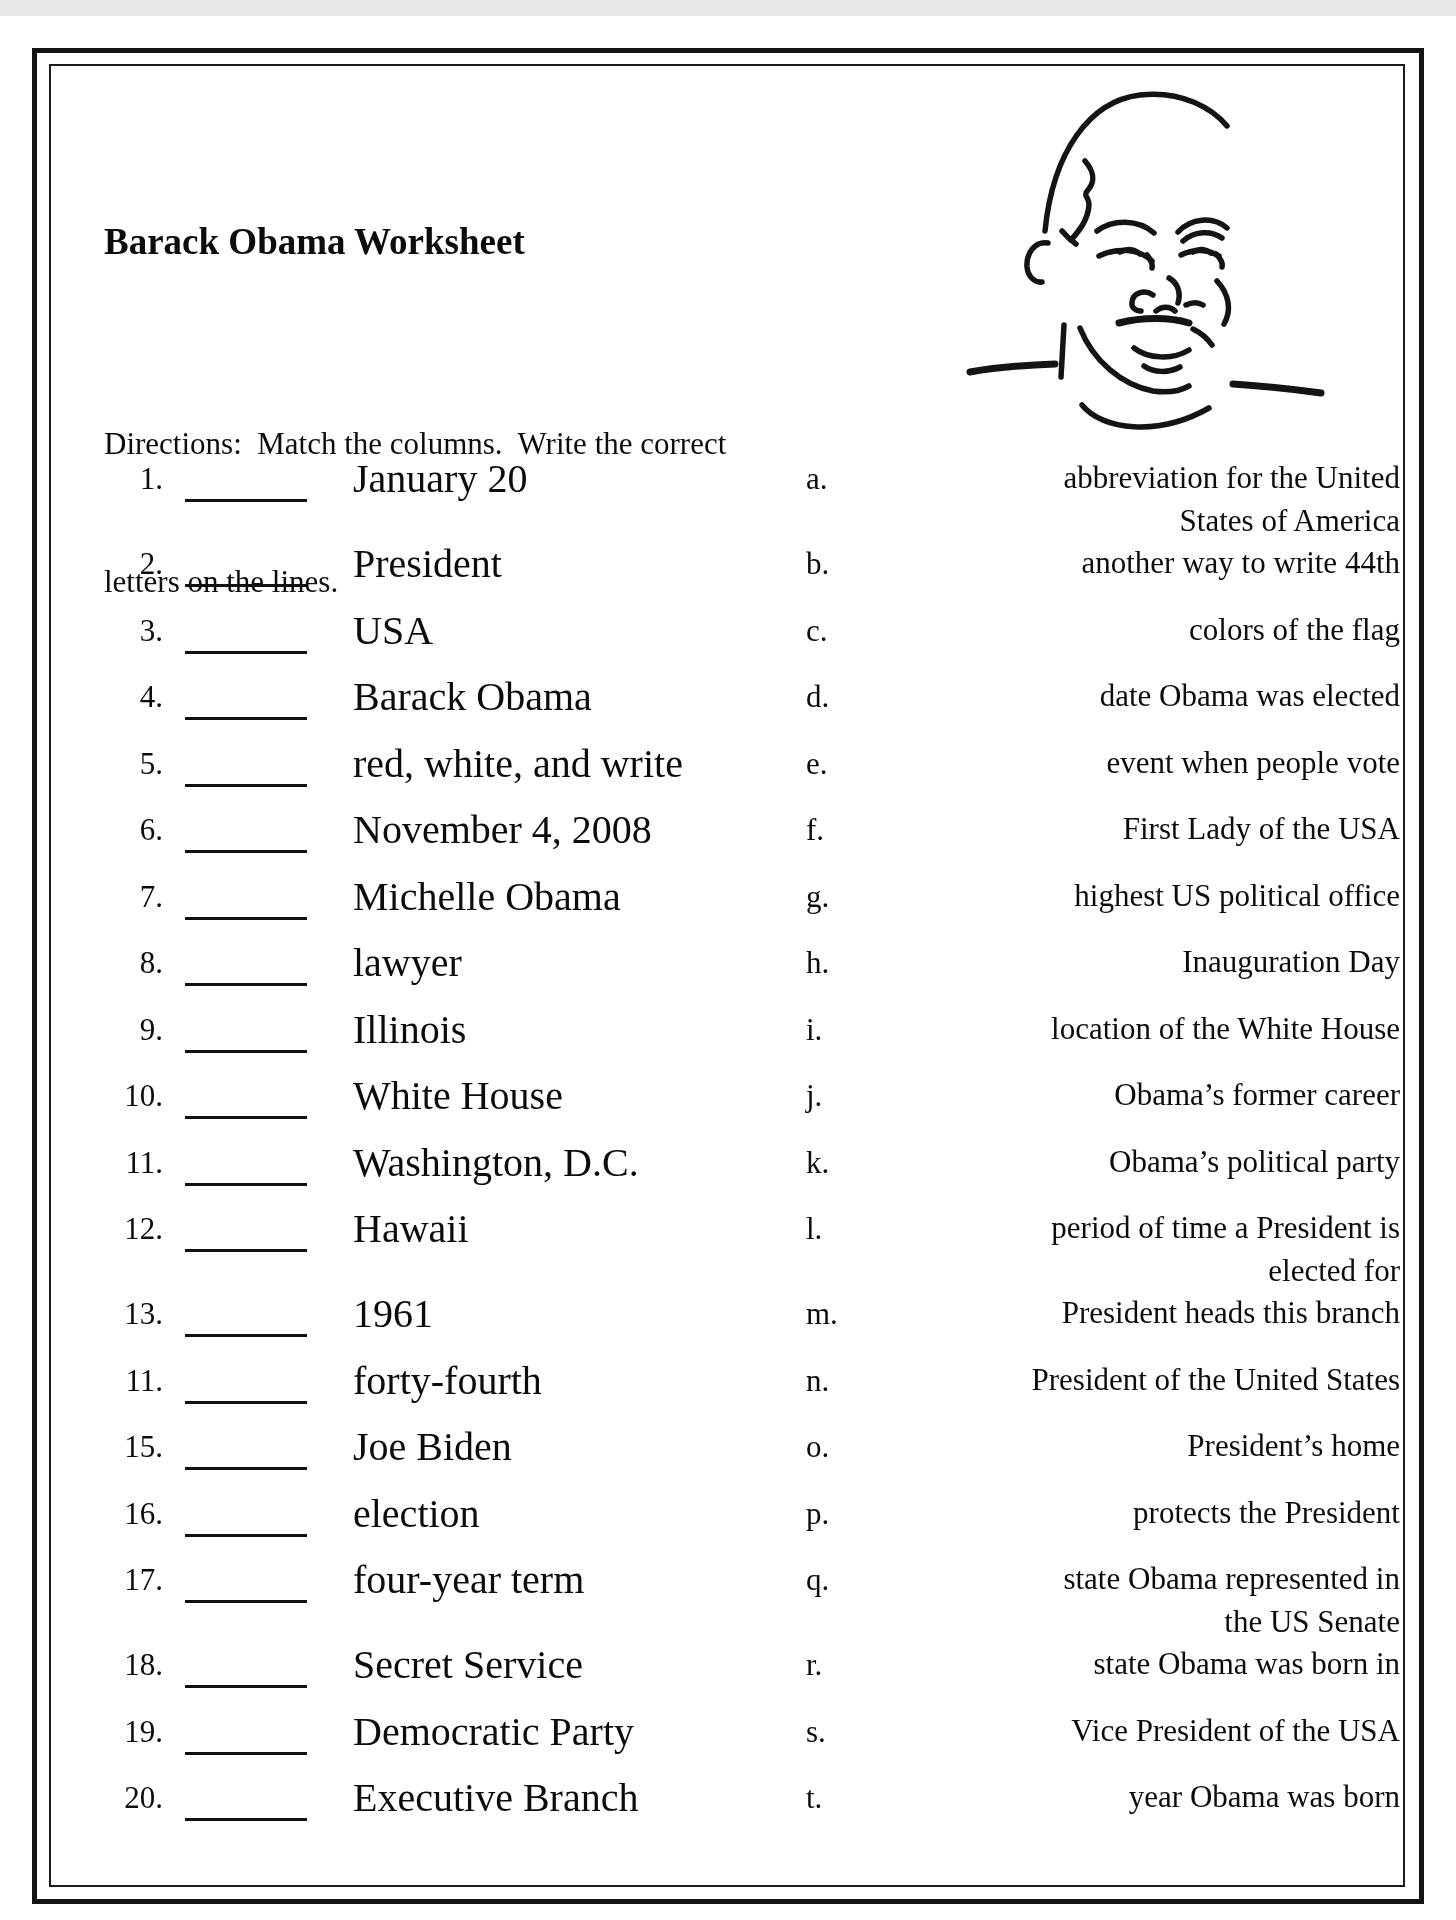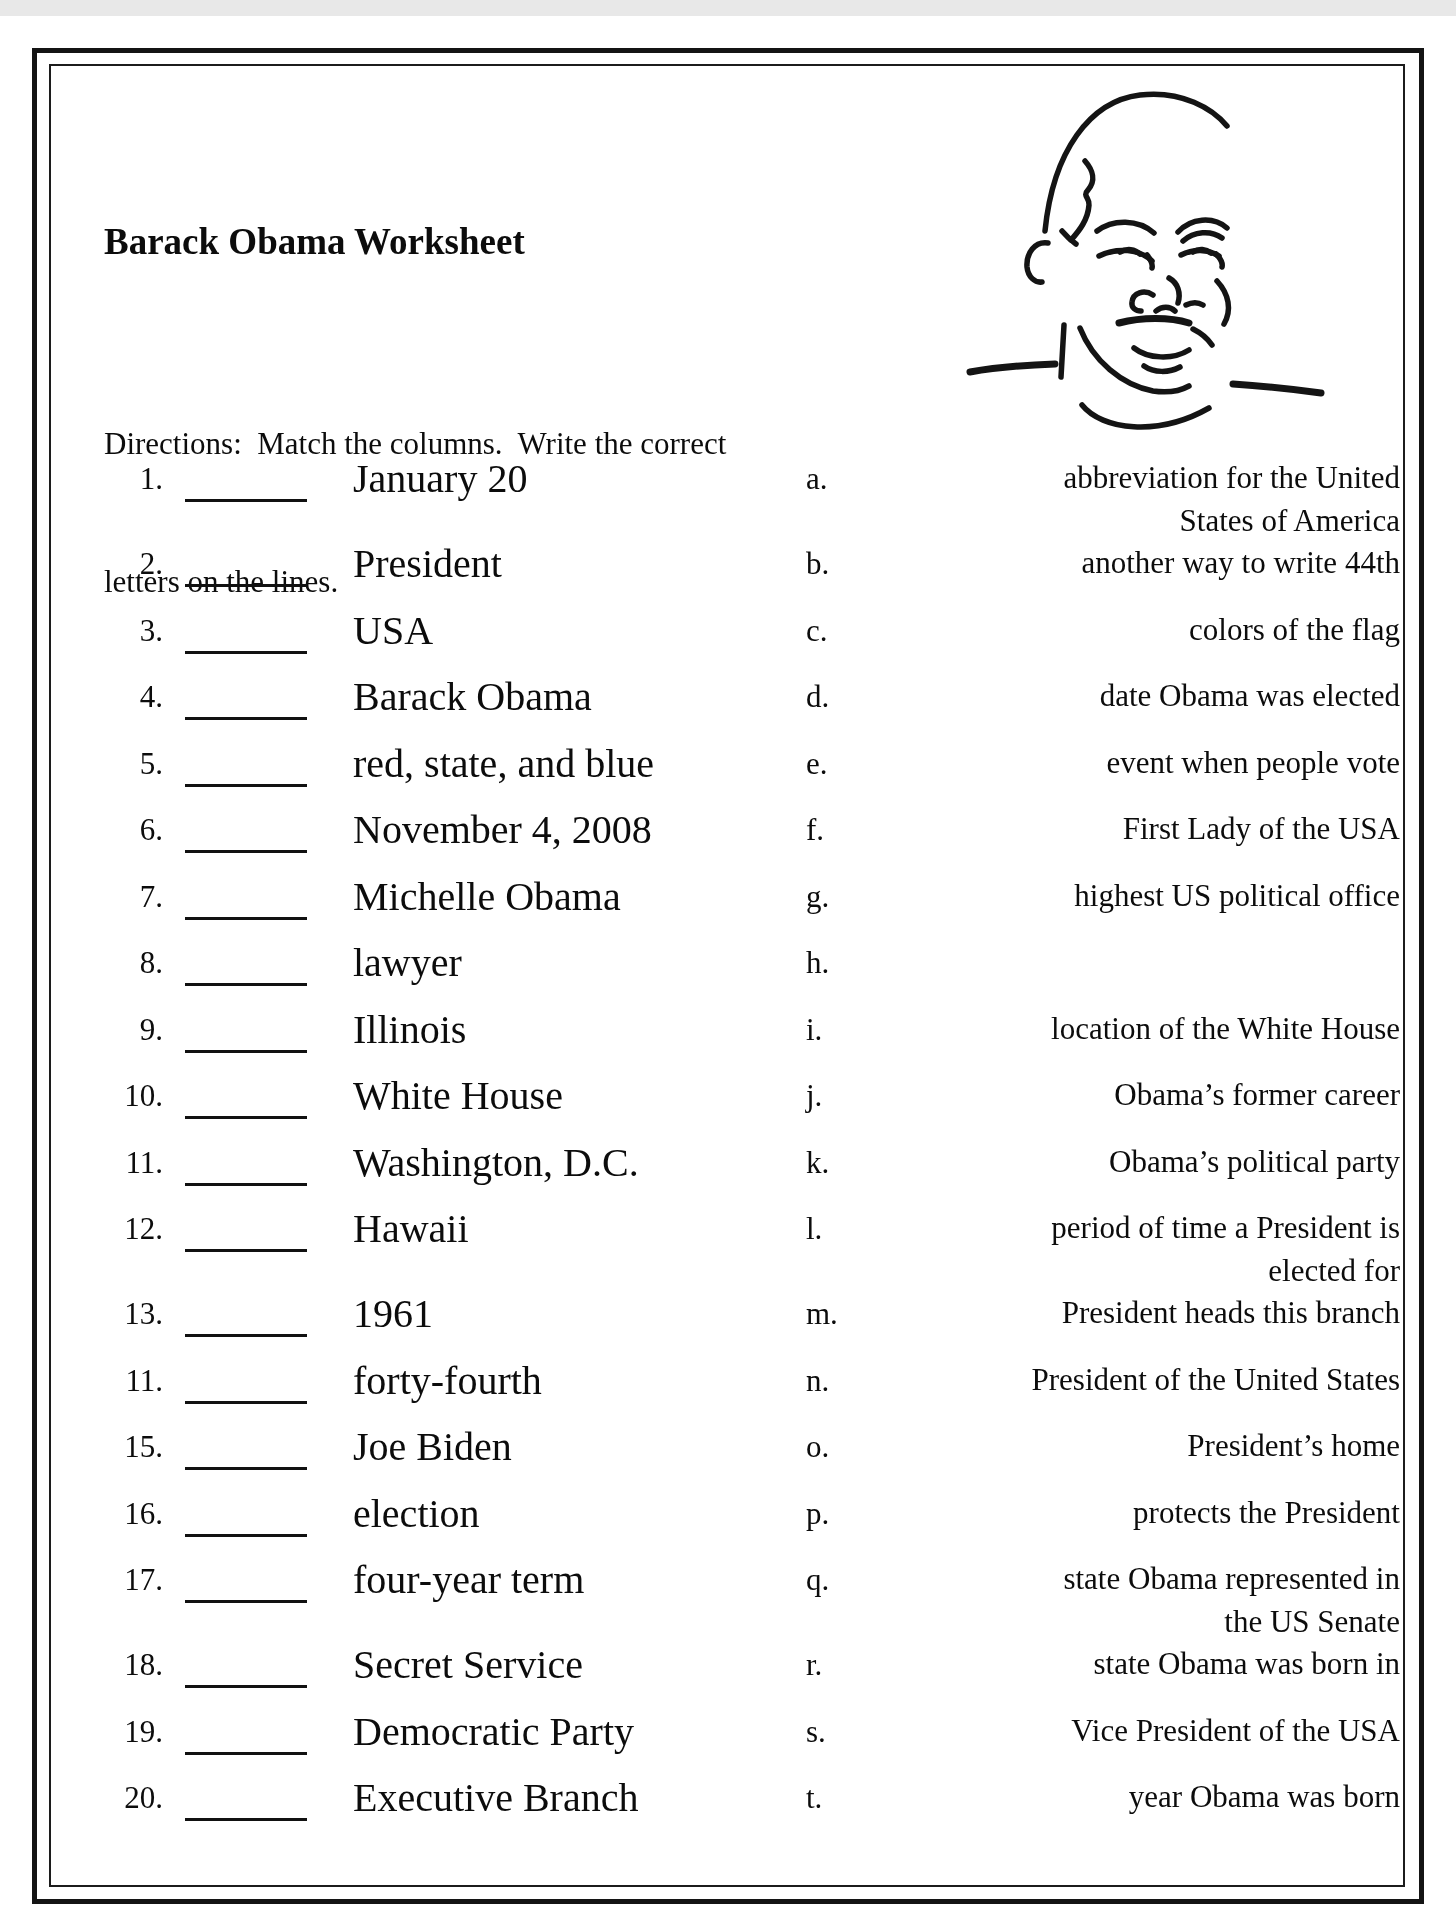--- a/index.html
+++ b/index.html
@@ -127,21 +127,21 @@
       <div class="def">date Obama was elected</div>
     </div>
 
     <div class="row">
       <div class="num">5.</div>
       <div></div>
       <div class="blankcell">
           <div class="blank"></div>
         </div>
       <div></div>
-      <div class="term">red, state, and blue</div>
+      <div class="term">red, white, and write</div>
       <div class="letter">e.</div>
       <div class="def">event when people vote</div>
     </div>
 
     <div class="row">
       <div class="num">6.</div>
       <div></div>
       <div class="blankcell">
           <div class="blank"></div>
         </div>
@@ -165,20 +165,21 @@
 
     <div class="row">
       <div class="num">8.</div>
       <div></div>
       <div class="blankcell">
           <div class="blank"></div>
         </div>
       <div></div>
       <div class="term">lawyer</div>
       <div class="letter">h.</div>
+      <div class="def">Inauguration Day</div>
     </div>
 
     <div class="row">
       <div class="num">9.</div>
       <div></div>
       <div class="blankcell">
           <div class="blank"></div>
         </div>
       <div></div>
       <div class="term">Illinois</div>

